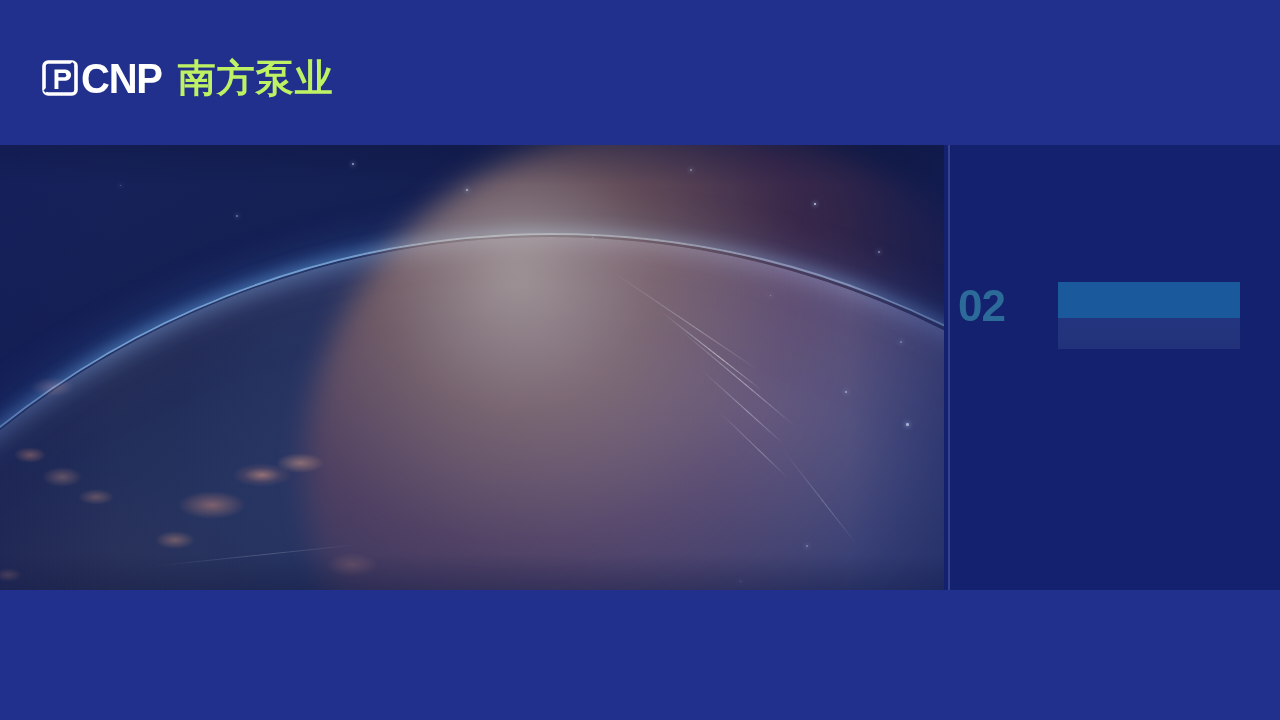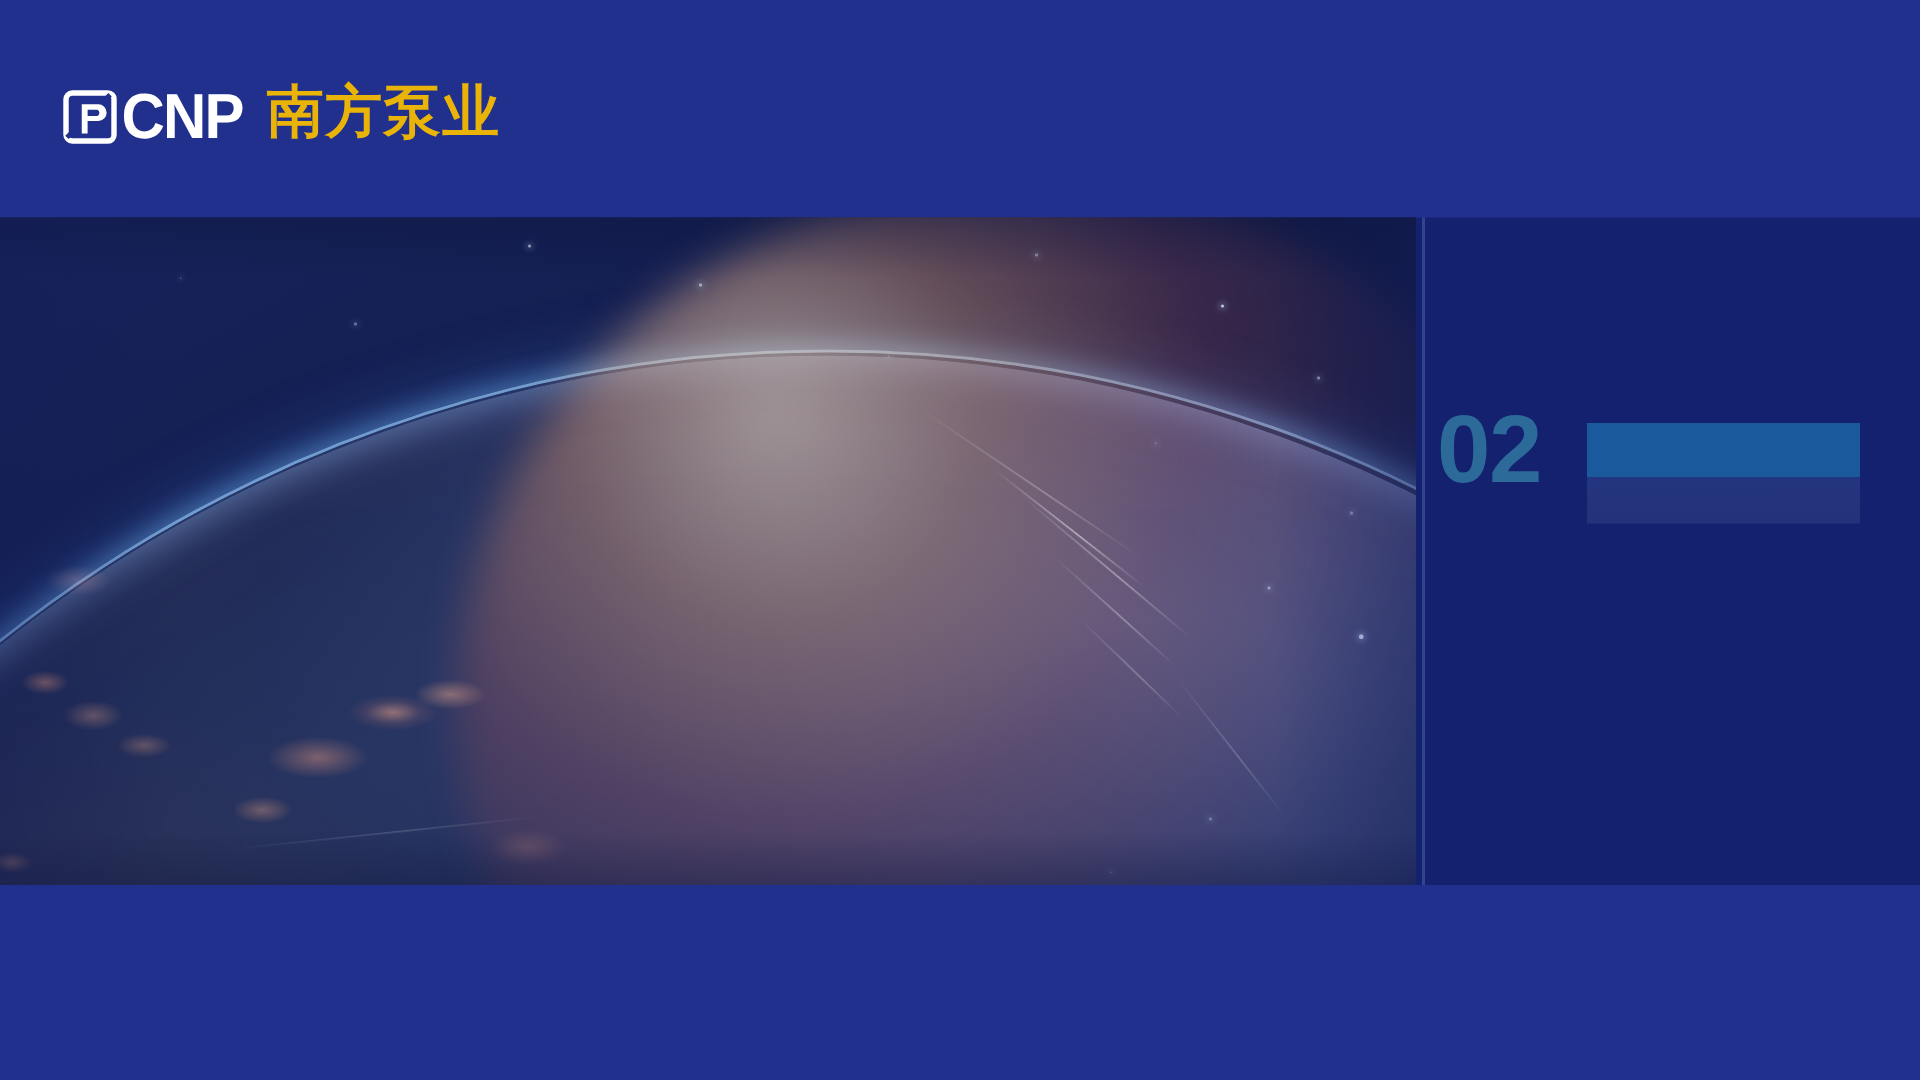--- a/index.html
+++ b/index.html
@@ -52,24 +52,24 @@
     font-weight: 700;
     font-size: 40px;
     letter-spacing: -1.2px;
     color: #ffffff;
     line-height: 1;
     margin-left: 3px;
     transform: scaleY(1.06);
   }
 
   .brand-cn {
-    font-family: Liberation Mono, monospace;
+    font-family: Liberation Sans, sans-serif;
     font-weight: 700;
     font-size: 38px;
-    color: #eab308;
+    color: #bef264;
     line-height: 1;
     margin-left: 16px;
     letter-spacing: 1px;
   }
 
   
   .earth-panel {
     position: absolute;
     left: 0;
     top: 145px;
@@ -199,23 +199,23 @@
     left: 948px;
     top: 145px;
     width: 2px;
     height: 445px;
     background: rgba(120,150,220,0.30);
   }
 
   .section-number {
     position: absolute;
     left: 958px;
-    top: 267px;
+    top: 284px;
     font-family: "Liberation Sans", "DejaVu Sans", sans-serif;
-    font-size: 64px;
+    font-size: 44px;
     font-weight: 700;
     line-height: 1;
     color: #2c6b99;
     letter-spacing: -1px;
   }
 
   .section-title-box {
     position: absolute;
     left: 1058px;
     top: 282px;

